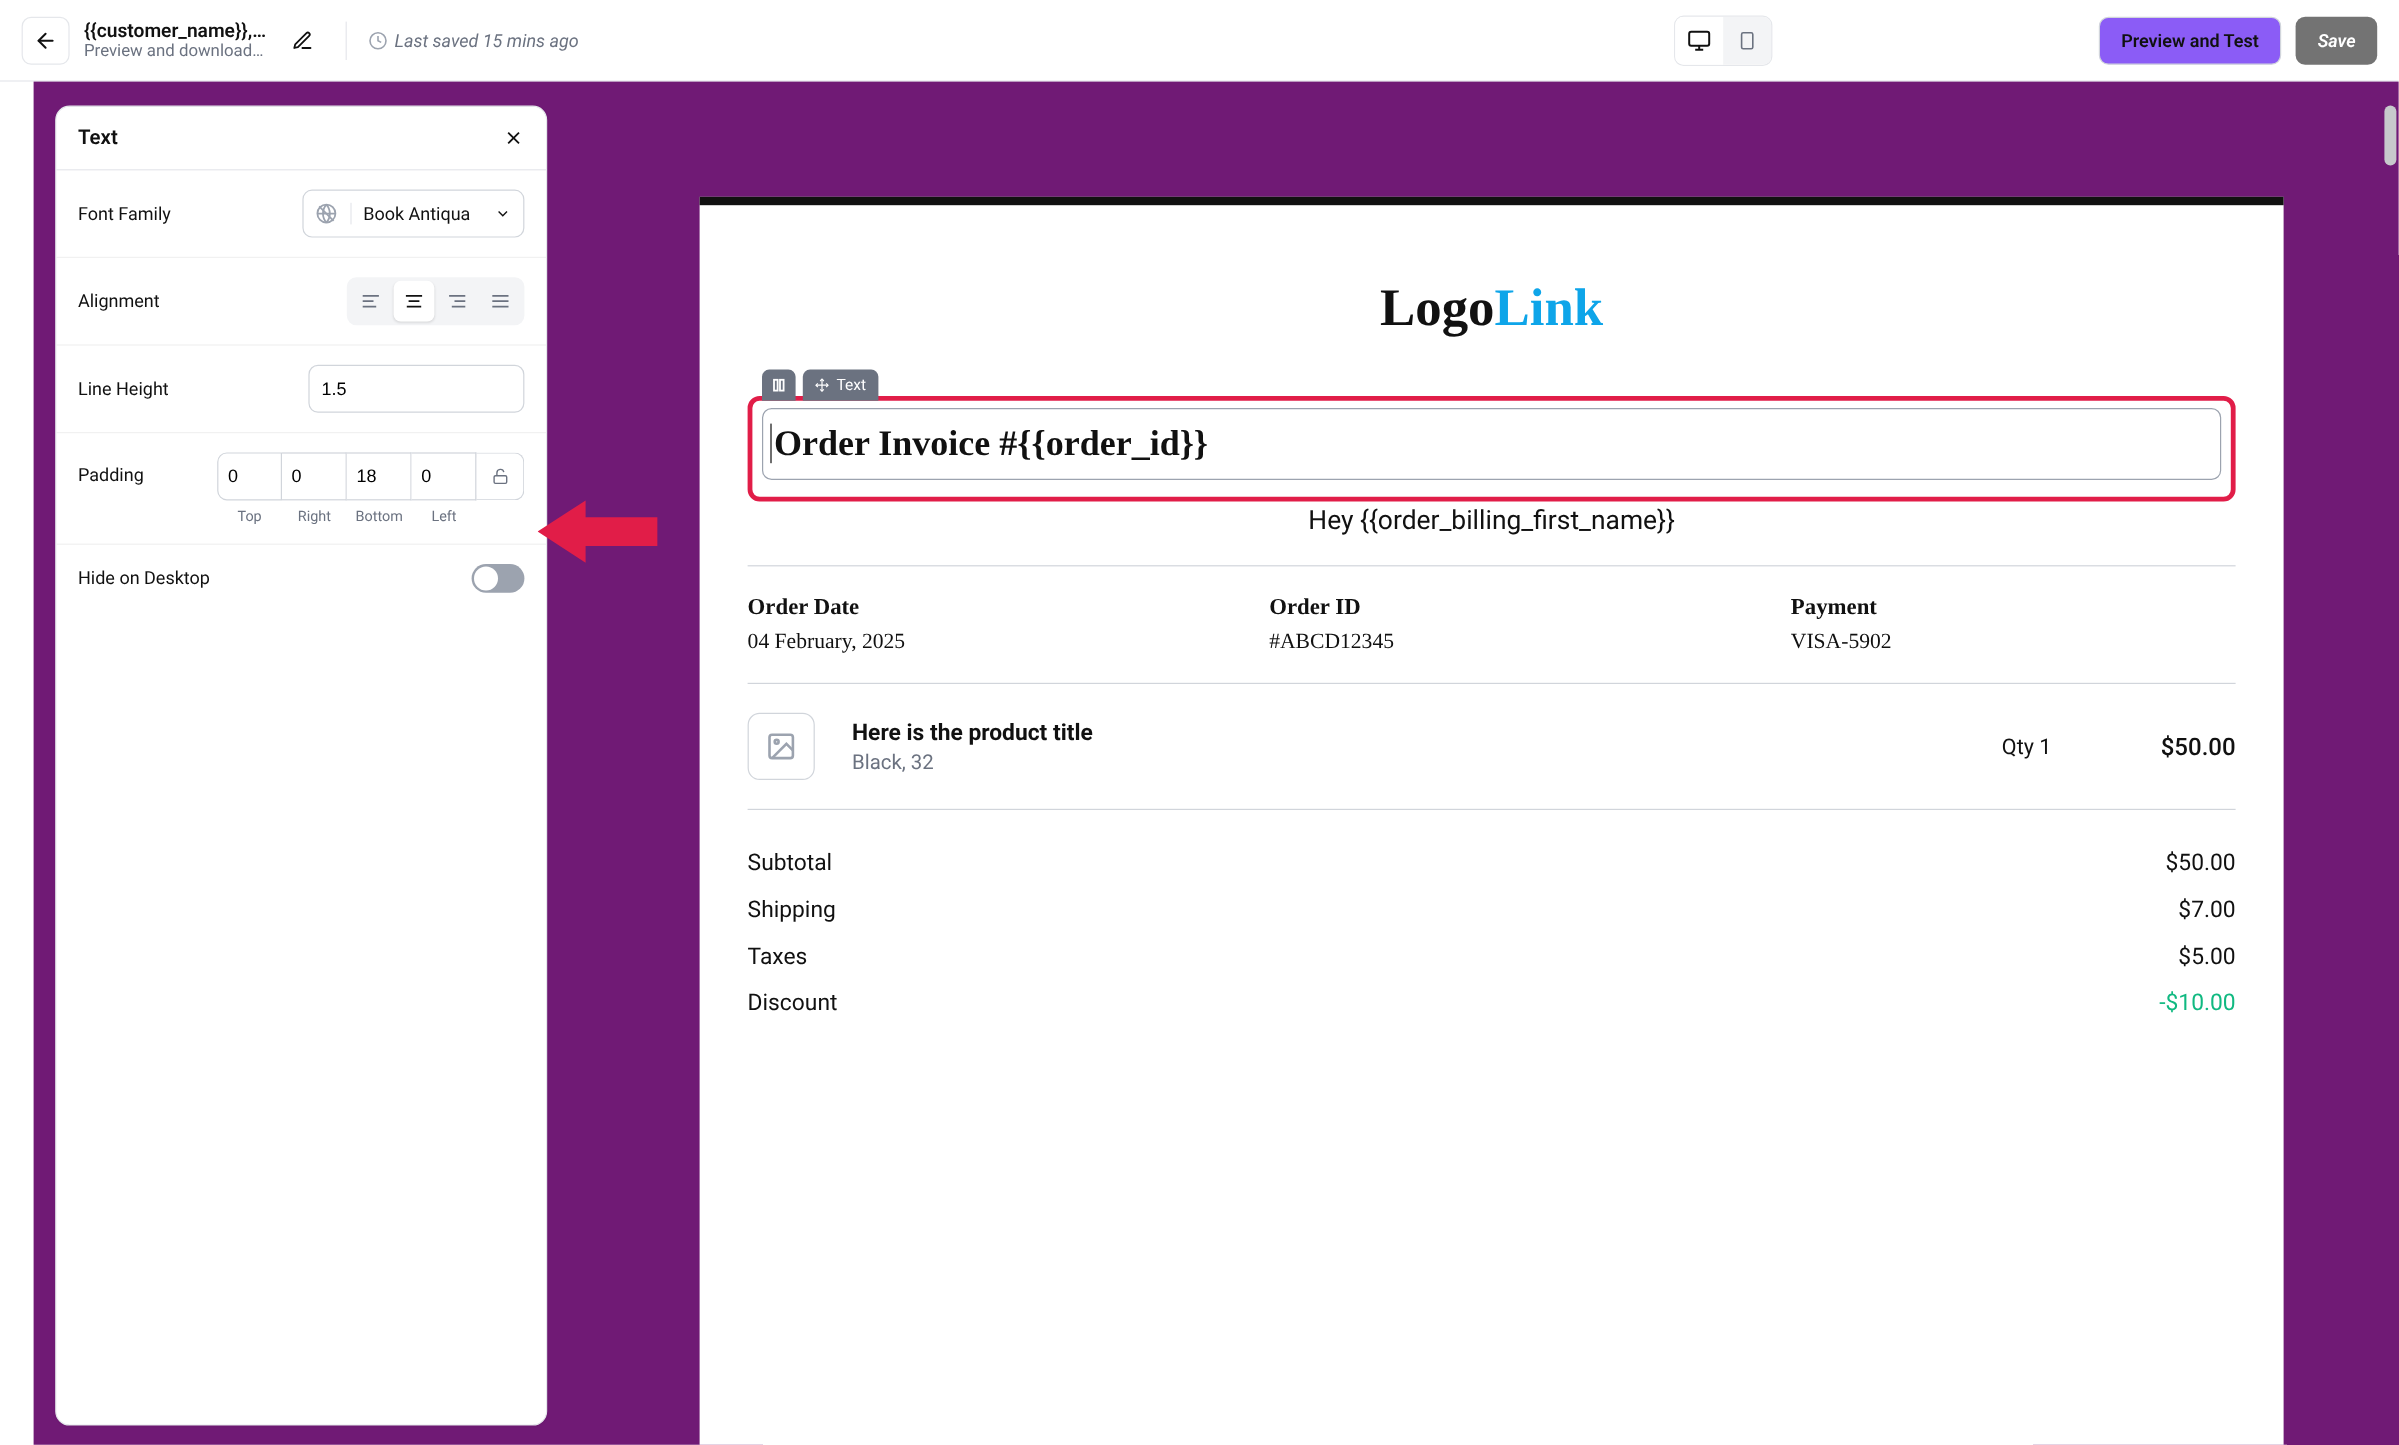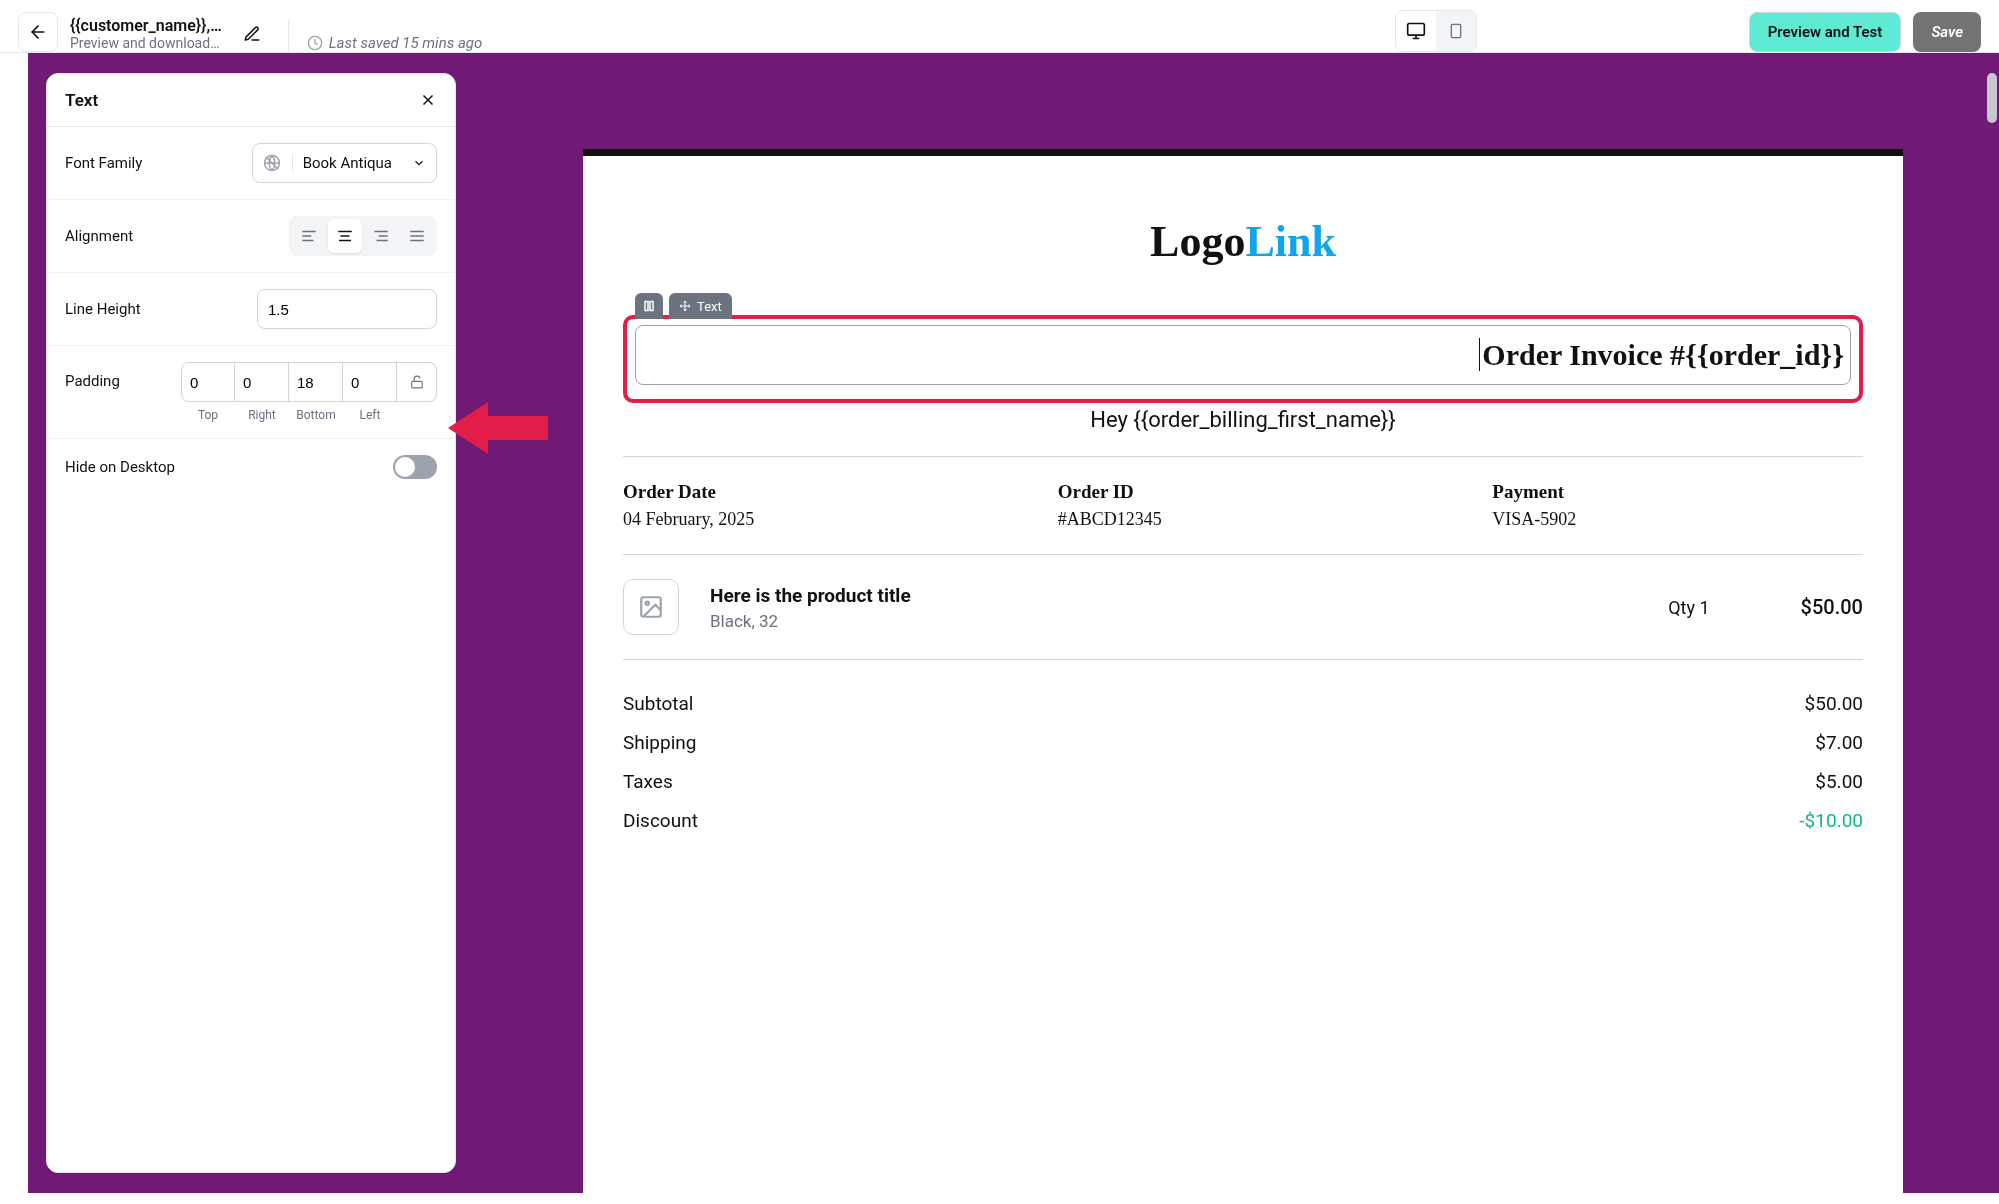--- a/index.html
+++ b/index.html
@@ -1,43 +1,43 @@
 <!DOCTYPE html>
 <html><head>
 <meta charset="utf-8">
 <style>
   * { box-sizing: border-box; margin: 0; padding: 0; }
   html, body { height: 100%; font-family: -apple-system, BlinkMacSystemFont, "Segoe UI", Roboto, sans-serif; color:#111; }
   body { background:#fff; }
 
   
   .topbar {
-    height: 53px;
+    height: 68px;
     display:flex;
-    align-items:flex-end;
+    align-items:center;
     padding: 0 18px;
     border-bottom:1px solid #e5e7eb;
     gap:12px;
   }
   .back-btn {
     width:40px;height:40px;border:1px solid #e5e7eb;border-radius:8px;
     display:flex;align-items:center;justify-content:center;cursor:pointer;background:#fff;
   }
   .title-block{display:flex;flex-direction:column;line-height:1.2;max-width:170px;}
   .title-block .t1{font-weight:600;font-size:16px;white-space:nowrap;overflow:hidden;text-overflow:ellipsis;}
   .title-block .t2{font-size:14px;color:#6b7280;white-space:nowrap;overflow:hidden;text-overflow:ellipsis;}
   .vsep{width:1px;height:32px;background:#e5e7eb;margin:0 6px;}
   .pencil-btn{width:36px;height:36px;display:flex;align-items:center;justify-content:center;cursor:pointer;border-radius:6px;}
   .saved{display:flex;align-items:center;gap:6px;color:#6b7280;font-style:italic;font-size:15px;}
   .spacer{flex:1;}
   .device-group{border:1px solid #e5e7eb;border-radius:8px;display:flex;overflow:hidden;margin-right:260px;}
   .device-btn{width:40px;height:40px;display:flex;align-items:center;justify-content:center;cursor:pointer;background:#fff;}
   .device-btn.inactive{background:#f3f4f6;}
   .btn{height:40px;padding:0 18px;border-radius:8px;font-weight:600;font-size:15px;display:flex;align-items:center;cursor:pointer;}
-  .btn-outline{border:1px solid #d1d5db;background:#5eead4;}
+  .btn-outline{border:1px solid #d1d5db;background:#8b5cf6;}
   .btn-primary{background:#737373;color:#fff;border:none;font-style:italic;}
 
   
   .main{position:relative;background:#701a75;height:calc(100% - 64px);display:flex;margin-left:28px;}
 
   
   .panel{
     position:absolute; left:18px; top:20px; width:410px;
     background:#fff;border:1px solid #e5e7eb;border-radius:12px;
     box-shadow:0 1px 2px rgba(0,0,0,.04);
@@ -76,21 +76,21 @@
   .canvas-inner{padding:30px 40px;}
   .logo{display:flex;justify-content:center;margin:30px 0 48px;}
   .logo-word{font-size:44px;font-weight:700;font-family:Georgia,serif;}
   .logo-word .w1{color:#111;}
   .logo-word .w2{color:#0ea5e9;}
 
   .edit-wrap{position:relative;border:4px solid #e11d48;border-radius:10px;padding:6px 8px 14px;}
   .edit-badges{position:absolute;top:-26px;left:8px;display:flex;gap:6px;}
   .badge{background:#6b7280;color:#fff;border-radius:6px 6px 0 0;height:26px;display:flex;align-items:center;padding:0 10px;font-size:13px;gap:6px;}
   .badge.small{padding:0 8px;}
-  .text-block{border:1px solid #9ca3af;border-radius:8px;padding:12px 6px;text-align:right;font-family:"Book Antiqua","Palatino Linotype",Georgia,serif;font-size:30px;font-weight:600;position:relative;}
+  .text-block{border:1px solid #9ca3af;border-radius:8px;padding:12px 6px;text-align:left;font-family:"Book Antiqua","Palatino Linotype",Georgia,serif;font-size:30px;font-weight:600;position:relative;}
   .text-block .caret{border-left:1px solid #111;margin-right:2px;}
   .greet{text-align:center;font-size:22px;font-weight:400;margin-top:4px;}
   .greet-sub{text-align:center;font-size:17px;color:#111;margin-top:6px;}
   hr.sep{border:none;border-top:1px solid #d1d5db;margin:24px 0;}
   .meta{display:flex;gap:64px;font-family:Liberation Serif, serif;}
   .meta .col{flex:1;}
   .meta .lbl{font-weight:700;font-size:19px;margin-bottom:6px;}
   .meta .val{font-size:18px;}
   .product{display:flex;align-items:center;gap:31px;}
   .thumb{width:56px;height:56px;border:1px solid #d1d5db;border-radius:10px;display:flex;align-items:center;justify-content:center;color:#9ca3af;}

